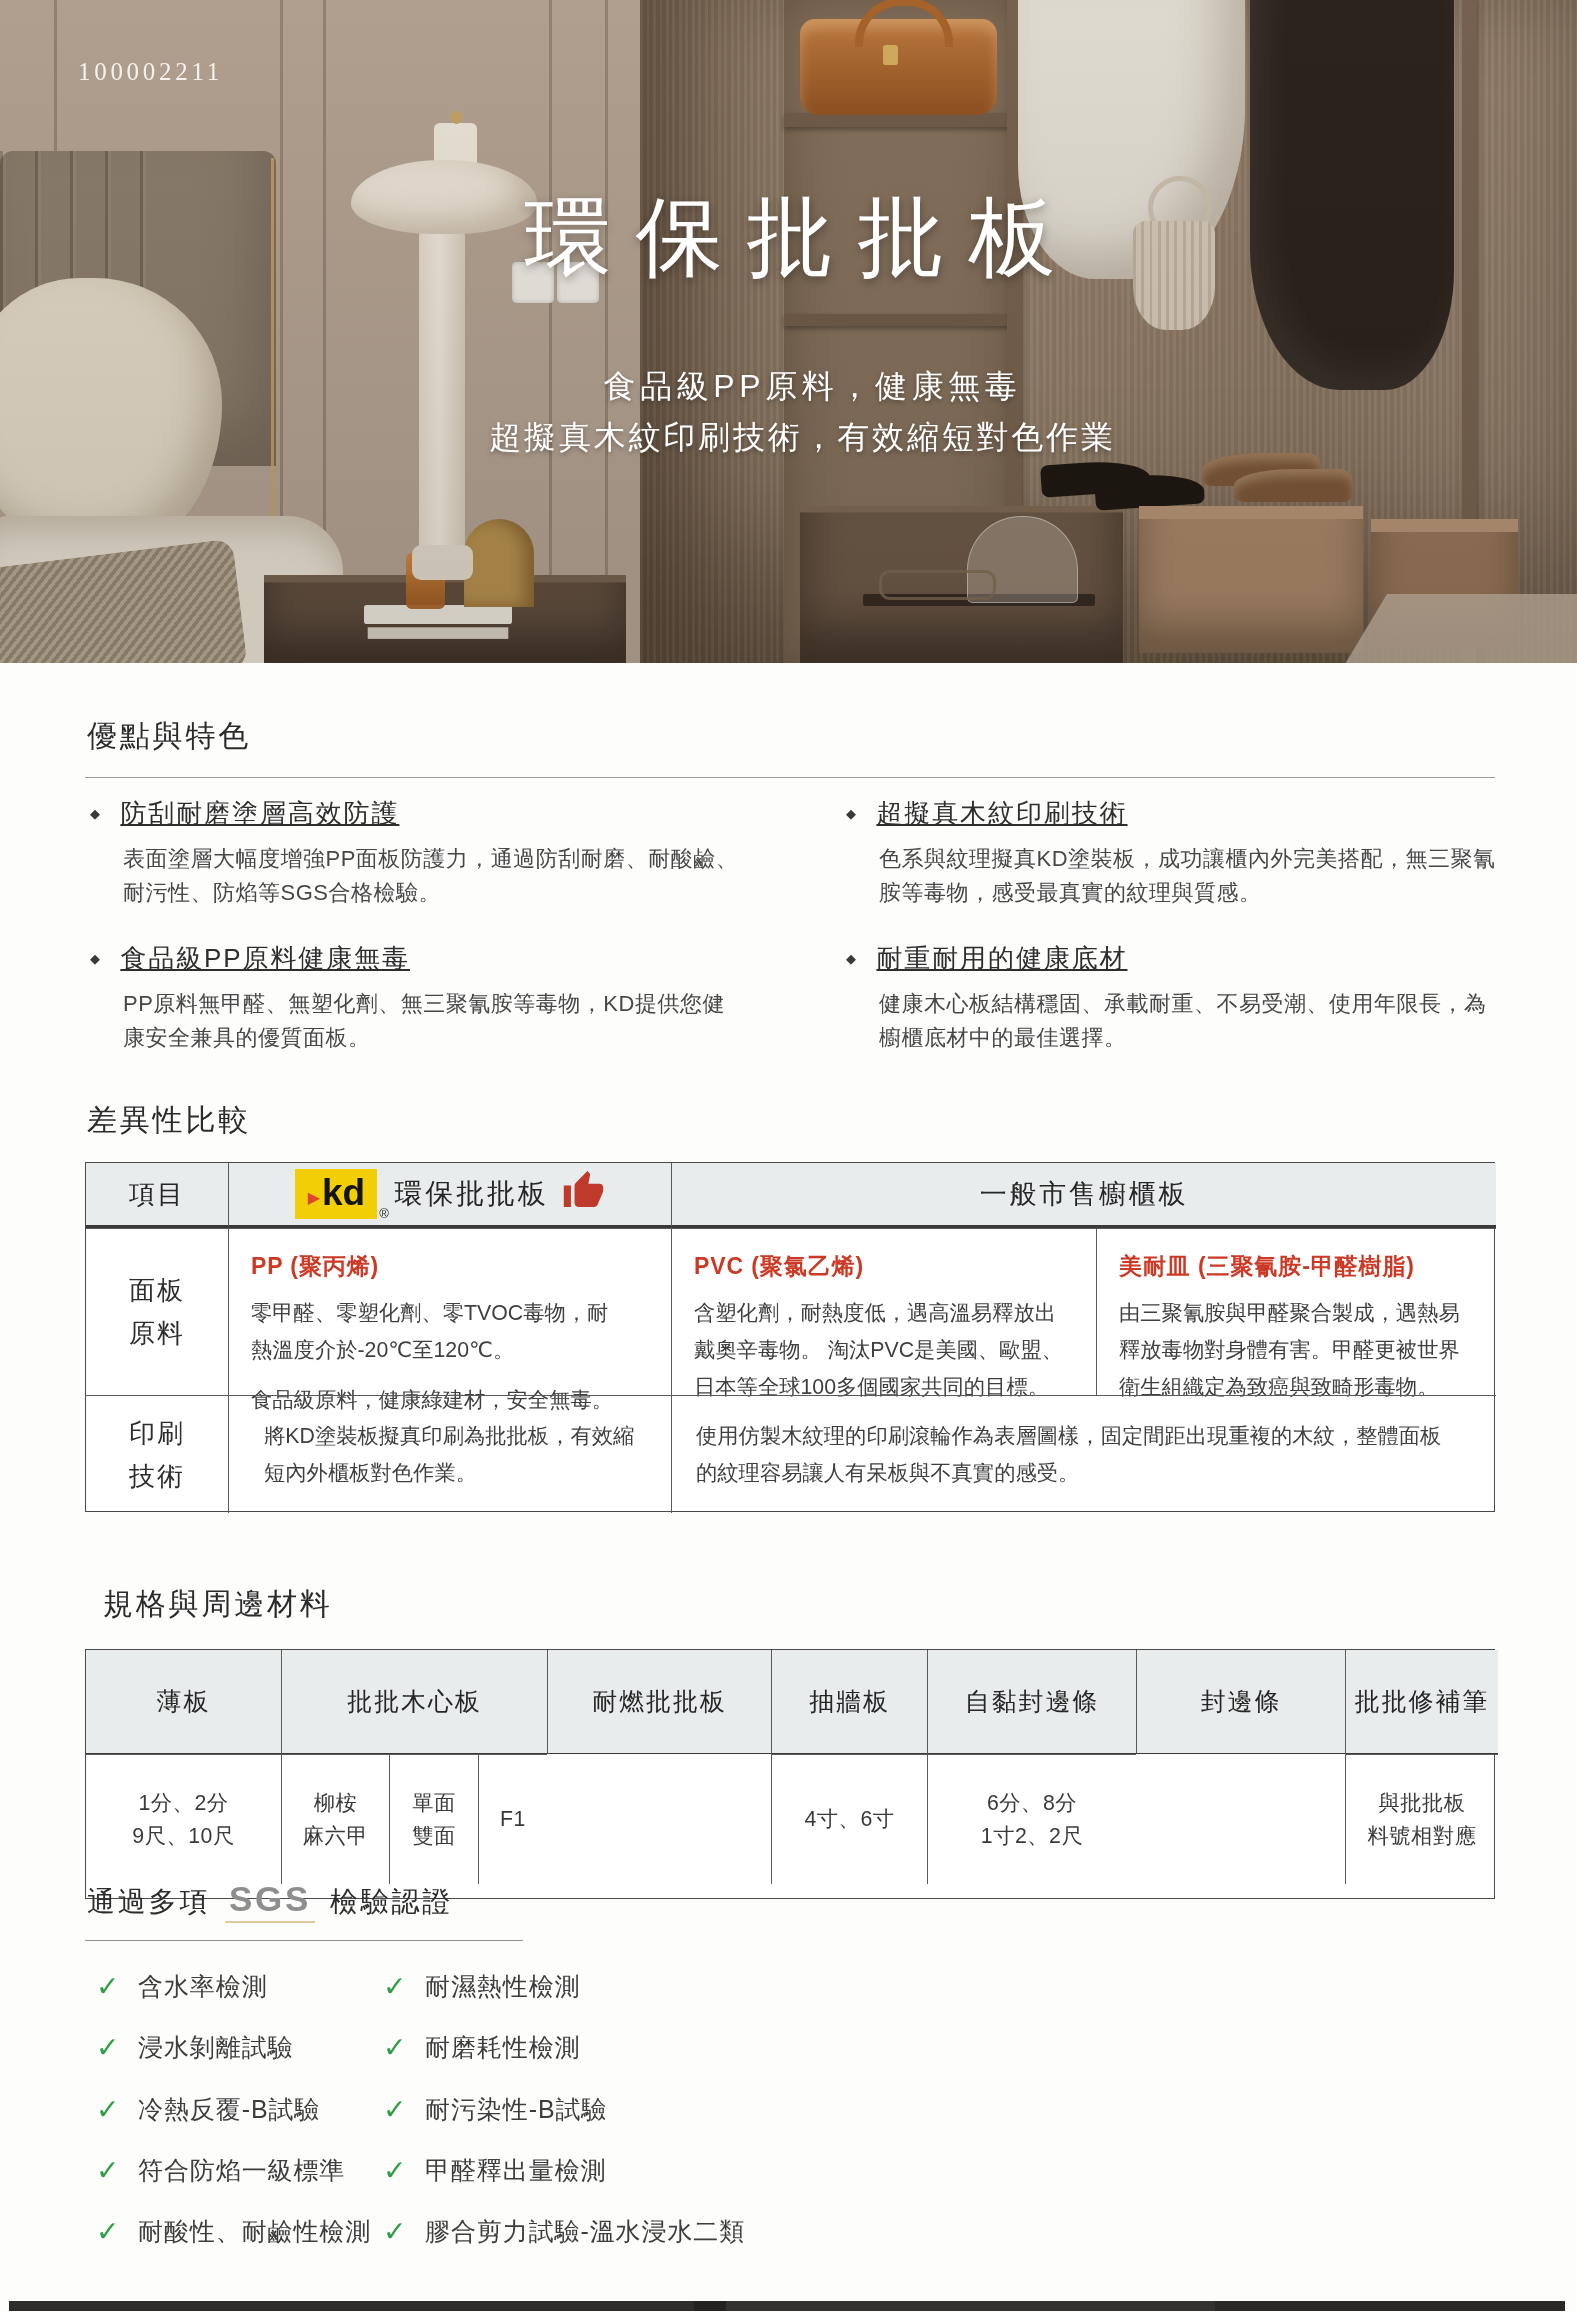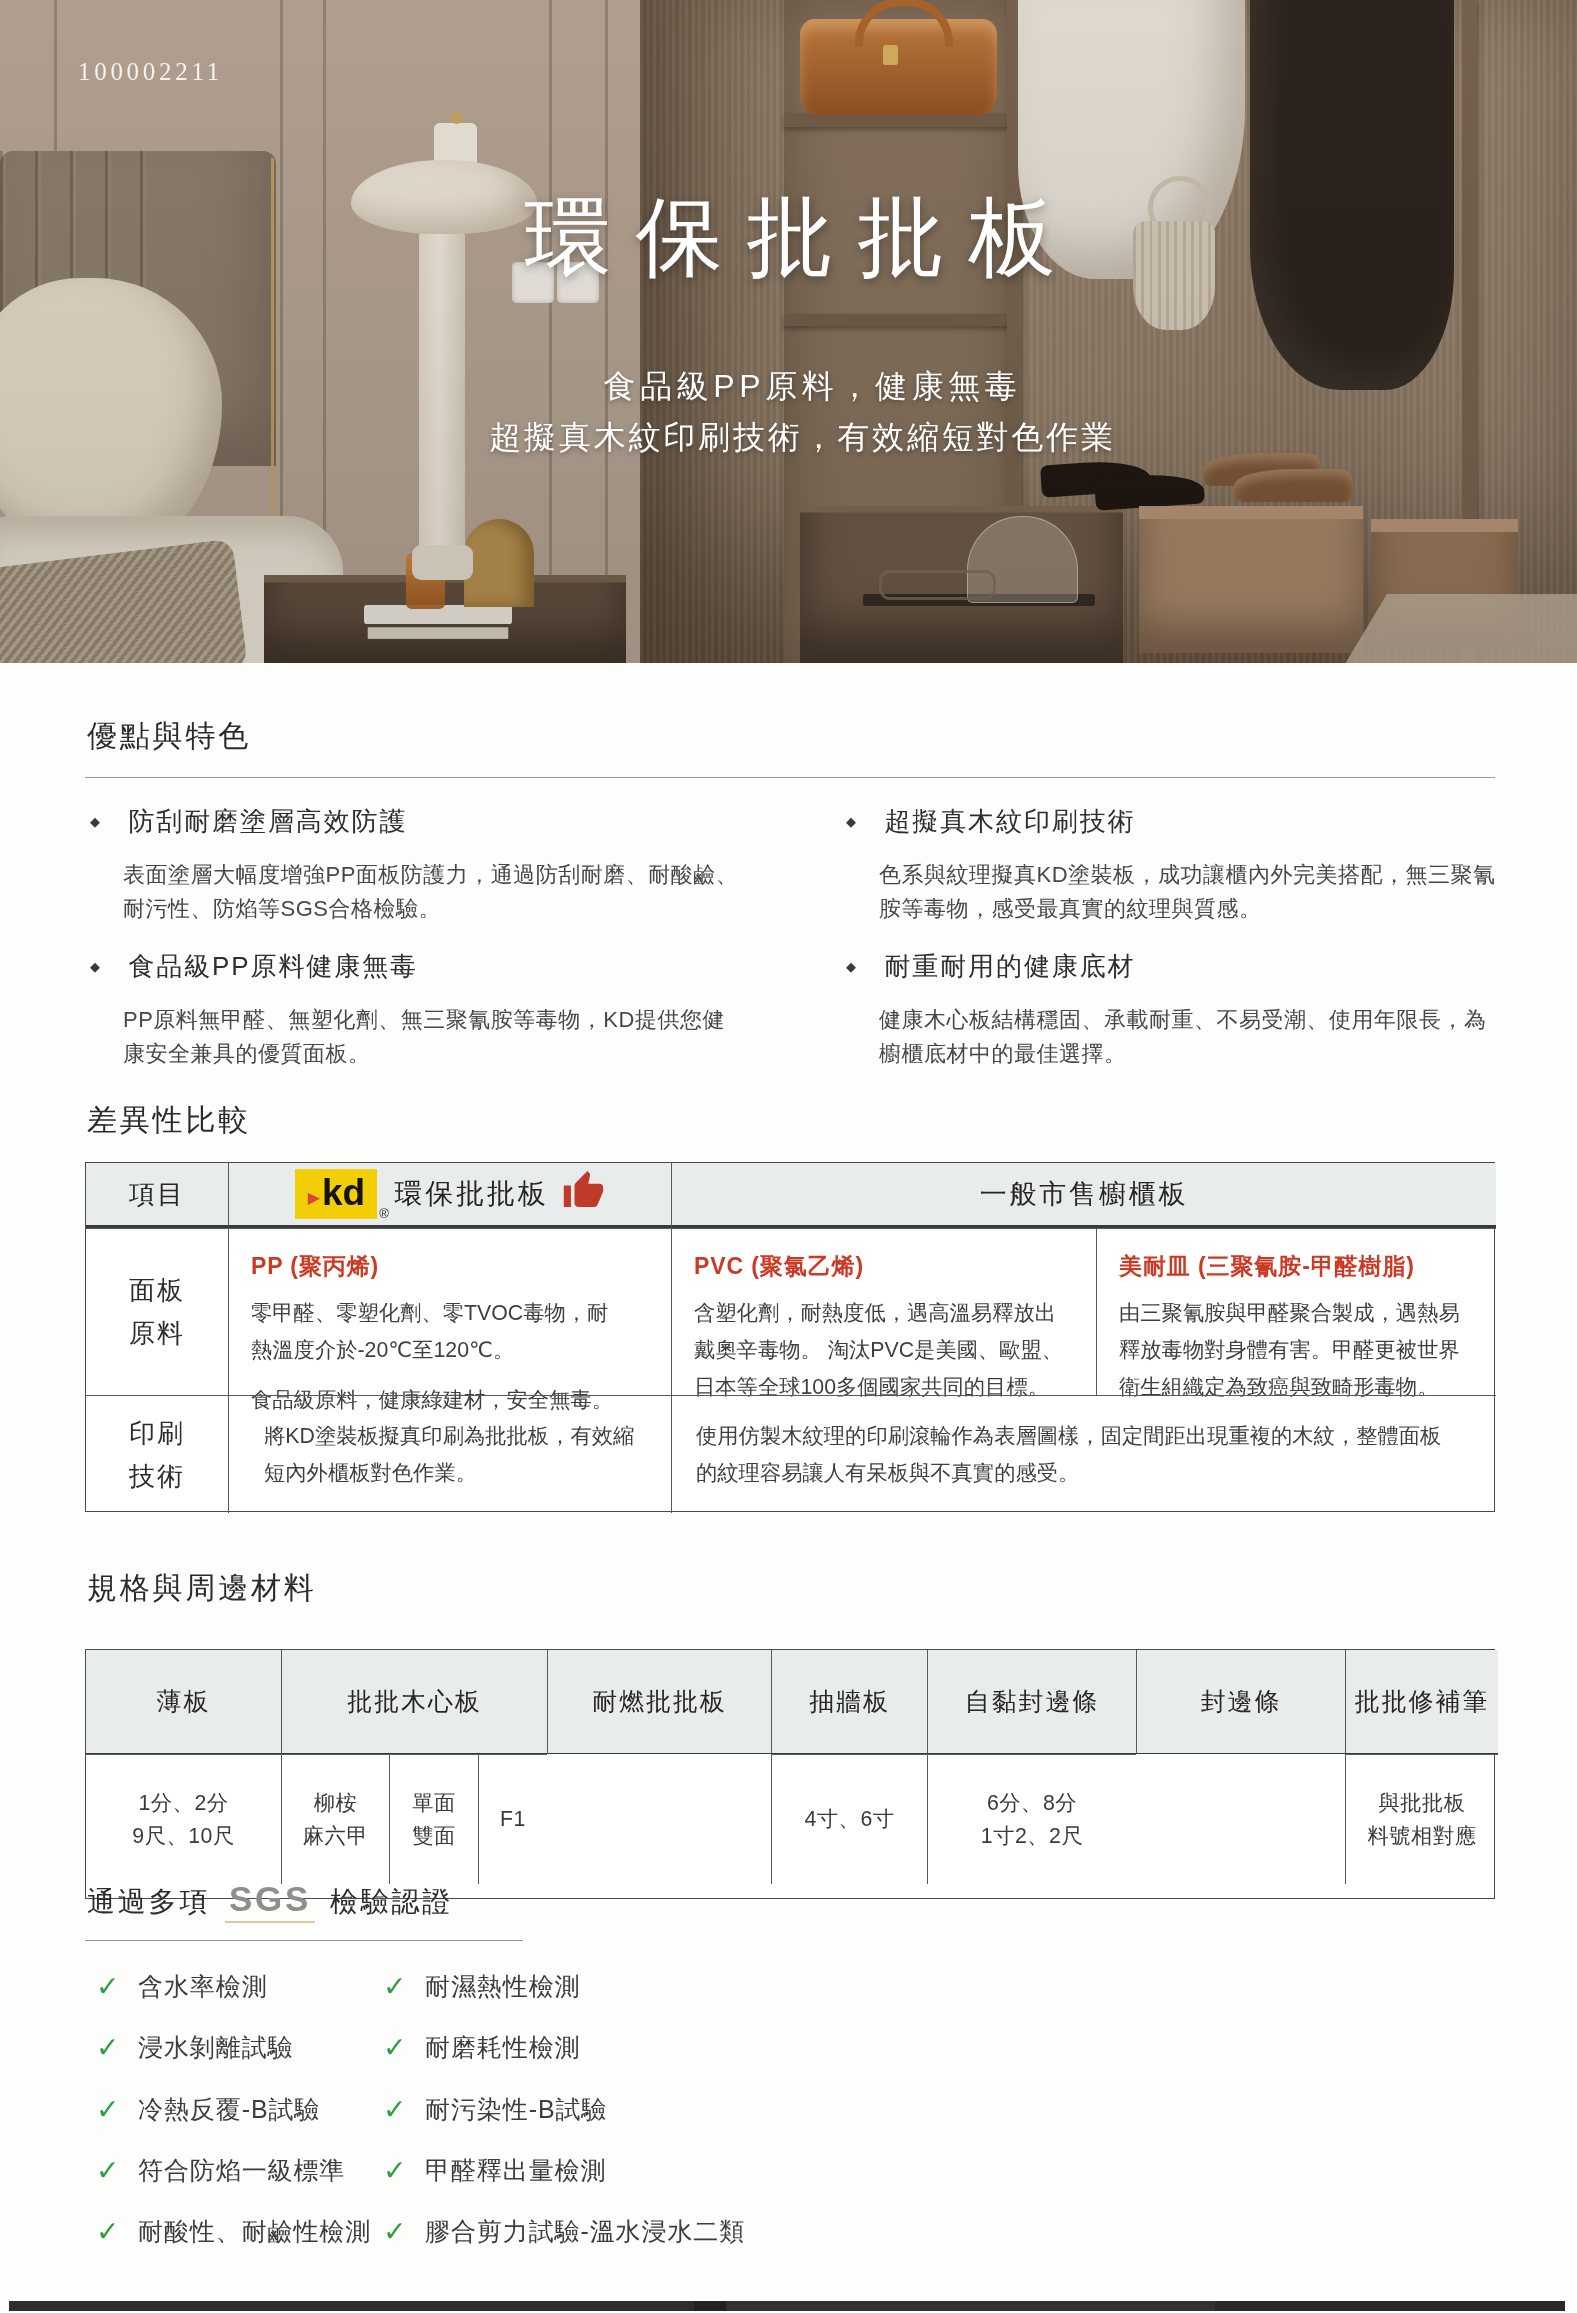--- a/index.html
+++ b/index.html
@@ -102,21 +102,21 @@
   #hero-sub2{left:371px;top:416px;width:863px;text-align:center;color:var(--title-white);
     font-size:32px;letter-spacing:2.8px;z-index:6;text-shadow:0 1.9px 5.6px rgba(0,0,0,.35);}
 
   
   .sec-title{font-size:30px;color:#2b2b2b;letter-spacing:2.8px;font-weight:400;}
   #features-title{left:87px;top:716px;}
   #features-rule{left:85px;top:777px;width:1410px;height:0.9px;background:#9b9b9b;}
   .feature{width:631px;}
   .feature .f-head{display:flex;align-items:center;gap:20.4px;}
   .feature .bullet{color:#3a3a3a;font-size:13px;line-height:1;}
-  .feature h3{margin:8px;font-size:26px;font-weight:400;color:#2e2e2e;letter-spacing:1.9px;}
+  .feature h3{margin:0;font-size:26px;font-weight:400;color:#2e2e2e;letter-spacing:1.9px;text-decoration:underline;}
   .feature p{margin:11px 0 0 33px;font-size:22px;line-height:34px;color:#474747;letter-spacing:0.5px;width:621px;}
   #feat-0{left:90px;top:796px;}
   #feat-1{left:90px;top:941px;}
   #feat-2{left:846px;top:796px;}
   #feat-3{left:846px;top:941px;}
 
   #comparison-title{left:87px;top:1100px;}
   
   #ctable{left:85px;top:1162px;width:1410px;height:350px;display:grid;
     grid-template-columns:142px 443px 425px 400px;grid-template-rows:65px 167px 118px;
@@ -312,21 +312,21 @@
     <div class="cell c0 row-label" style="grid-column:1;grid-row:3">印刷
 技術</div>
     <div class="cell vcenter" id="r2-kd" style="grid-column:2;grid-row:3">
       <p class="tbody-txt">將KD塗裝板擬真印刷為批批板，有效縮短內外櫃板對色作業。</p>
     </div>
     <div class="cell vcenter" id="r2-gen" style="grid-column:3 / span 2;grid-row:3">
       <p class="tbody-txt">使用仿製木紋理的印刷滾輪作為表層圖樣，固定間距出現重複的木紋，整體面板的紋理容易讓人有呆板與不真實的感受。</p>
     </div>
   </div>
 
-  <h2 class="abs sec-title" id="specs-title" style="margin:0">規格與周邊材料</h2>
+  <h2 class="abs sec-title" id="specs-title" style="margin:16px">規格與周邊材料</h2>
 
   <div class="abs" id="stable">
     <div class="cell r0 c0" style="grid-column:1;grid-row:1">薄板</div>
     <div class="cell r0" style="grid-column:2 / span 3;grid-row:1">批批木心板</div>
     <div class="cell r0" style="grid-column:5;grid-row:1">耐燃批批板</div>
     <div class="cell r0" style="grid-column:6;grid-row:1">抽牆板</div>
     <div class="cell r0" style="grid-column:7;grid-row:1">自黏封邊條</div>
     <div class="cell r0" style="grid-column:8;grid-row:1">封邊條</div>
     <div class="cell r0" style="grid-column:9;grid-row:1">批批修補筆</div>
 

